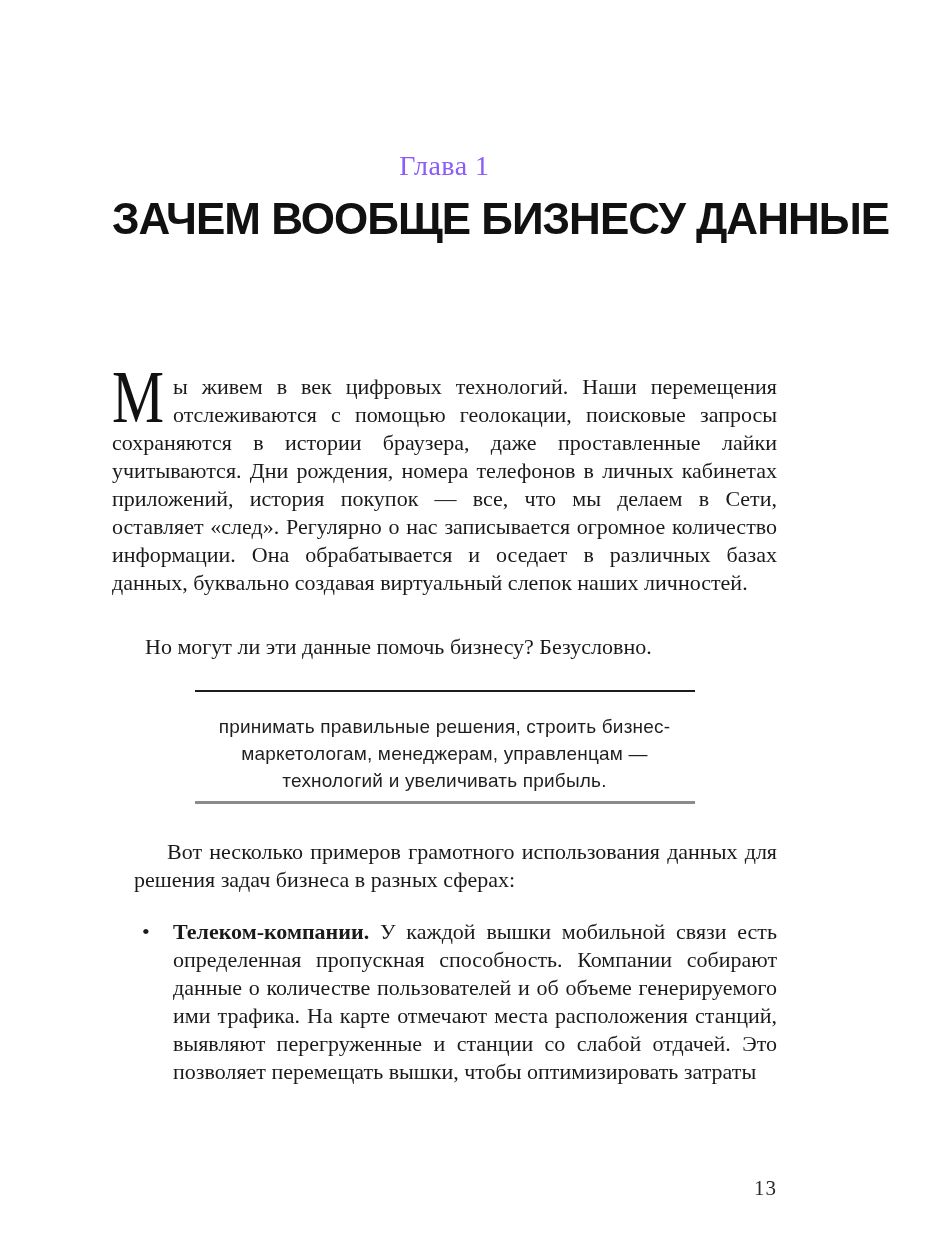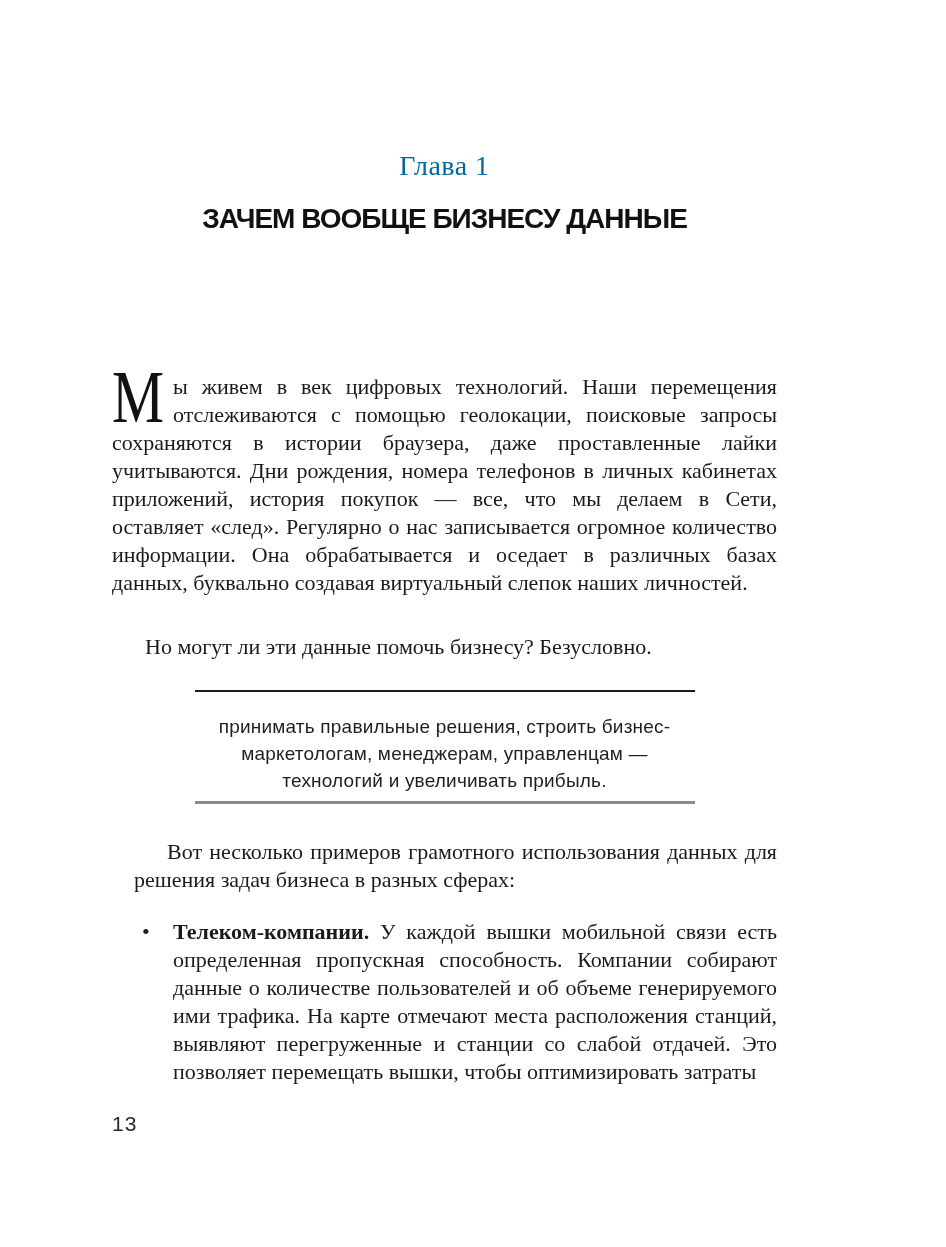--- a/index.html
+++ b/index.html
@@ -13,29 +13,29 @@
     font-family: "Liberation Serif", "DejaVu Serif", serif;
     color: #1a1a1a;
     box-sizing: border-box;
     padding: 149px 169px 0 112px; 
   }
   .kicker {
     text-align: center;
     font-size: 28px;
     line-height: 34px;
     font-family: "Liberation Serif", "DejaVu Serif", serif;
-    color: #0369a1;
+    color: #8b5cf6;
     letter-spacing: 0.5px;
   }
   .title {
     margin: 14px 0 0 0;
     text-align: center;
     font-family: "Liberation Sans", "DejaVu Sans", sans-serif;
     font-weight: 700;
-    font-size: 28px;
+    font-size: 44px;
     line-height: 44px;
     letter-spacing: -1px;
     white-space: nowrap;
     color: #111111;
   }
   .bodytext {
     font-size: 22px;
     line-height: 28px;
     text-align: justify;
     margin: 0;
@@ -79,25 +79,25 @@
     position: absolute;
     left: 30px;
     top: 0;
     font-size: 22px;
     line-height: 28px;
     color: #1a1a1a;
   }
   .bullet-lead { font-weight: 700; }
   .folio {
     position: absolute;
-    top: 1112px;
+    top: 1176px;
     left: 112px;
     width: 665px;
-    text-align: left;
-    font-family: Liberation Sans, sans-serif;
+    text-align: right;
+    font-family: Liberation Serif, serif;
     font-size: 21px;
     letter-spacing: 1px;
     color: #2a2a2a;
   }
 </style>
 </head>
 <body>
 
 <div class="page" style="background: rgb(255, 255, 255);">
 

